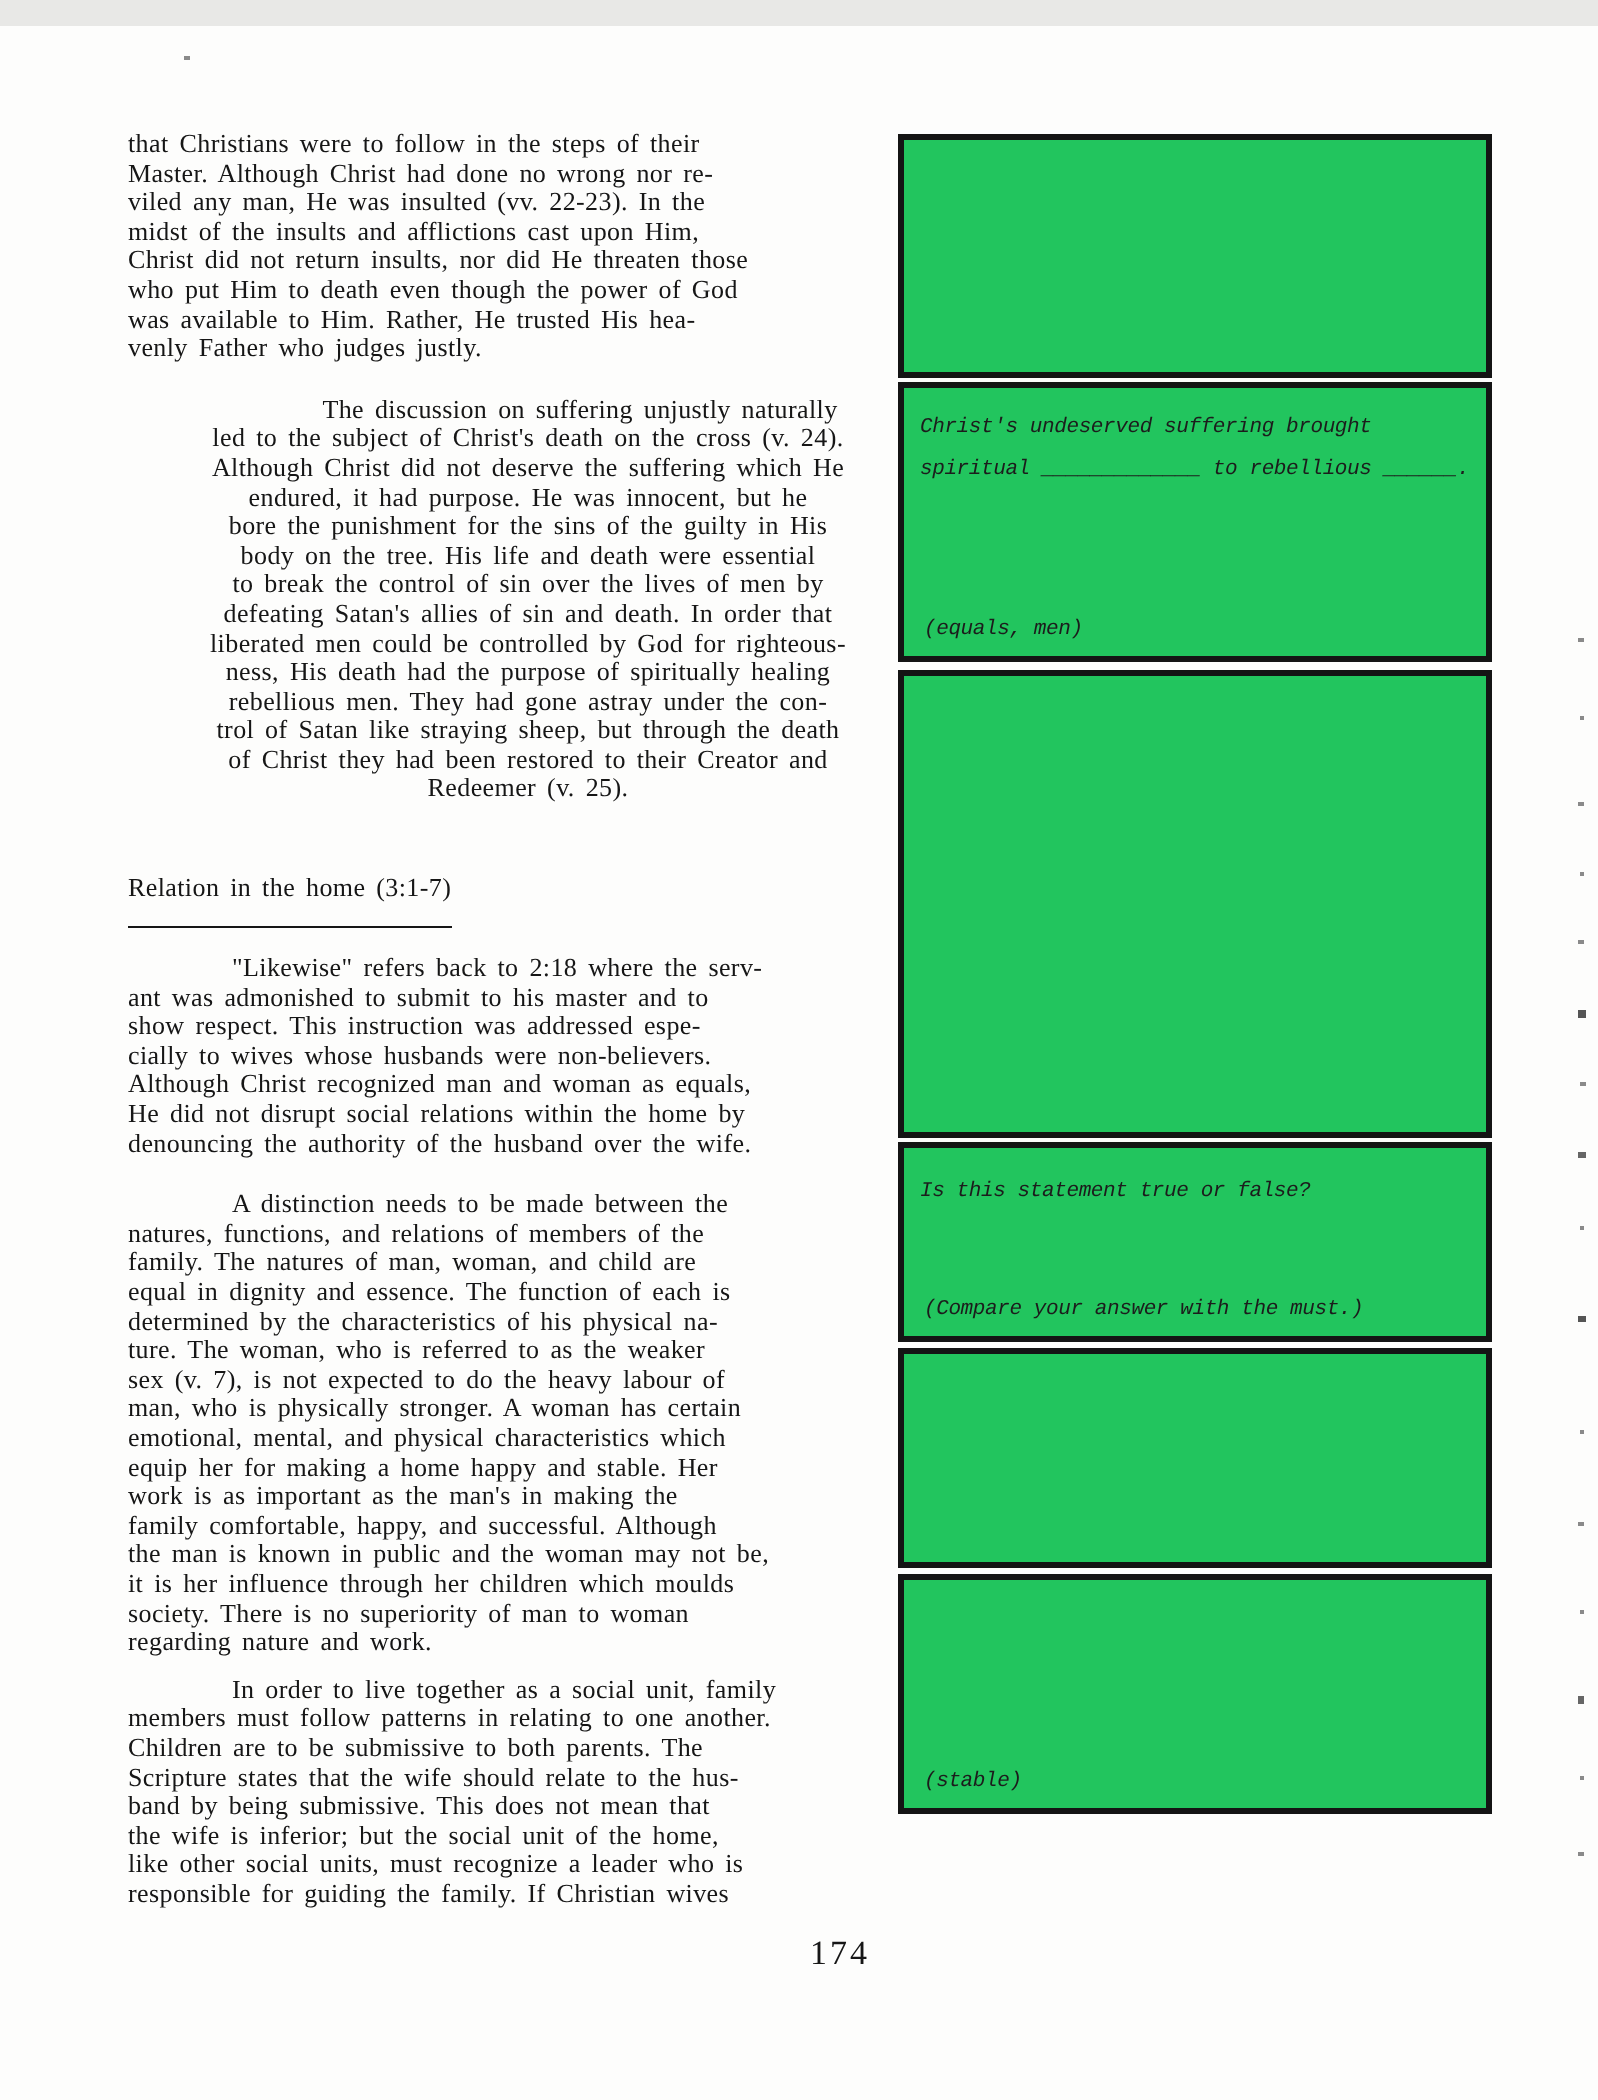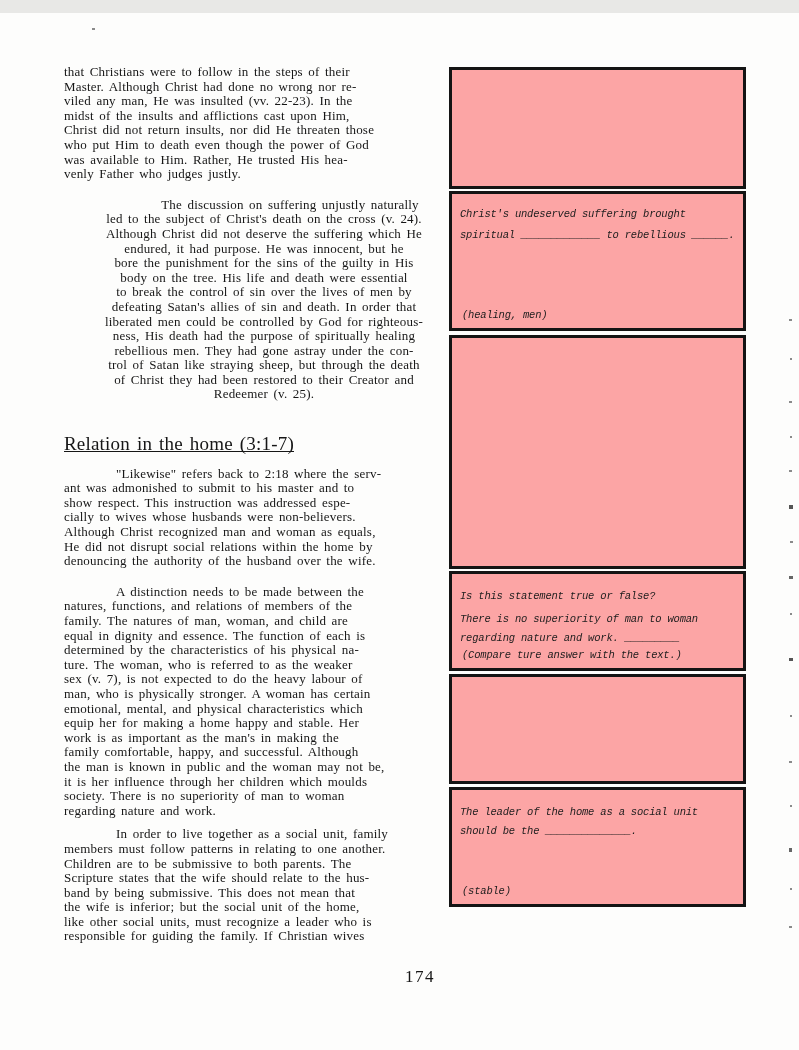--- a/index.html
+++ b/index.html
@@ -10,31 +10,31 @@
   }
   
   .left-col{
     position:absolute;left:64px;top:52px;width:400px;
     font-size:13px;line-height:14.6px;letter-spacing:0.2px;word-spacing:2px;
   }
   .para{white-space:pre-line;margin:0;}
   .para.indent{text-indent:52px;}
   .p2{margin-top:16px;text-align:center;}
   .heading{
-    display:inline-block;margin:35px 0 0 0;font-size:19px;font-weight:normal;
-    border-bottom:1.4px solid #161616;padding-bottom:0;line-height:14px;
+    display:inline-block;margin:35px 0 0 0;font-size:13px;font-weight:normal;
+    border-bottom:1.4px solid #161616;padding-bottom:12px;line-height:14px;
   }
   .p3{margin-top:13px;}
   .p4{margin-top:16px;font-family:Liberation Serif, serif;}
   .p5{margin-top:9px;}
   
   .frames{position:absolute;left:449px;top:54px;width:297px;}
   .frame{
     position:relative;box-sizing:border-box;width:297px;
-    border:3px solid #141414;background:#fca5a5;
+    border:3px solid #141414;background:#22c55e;
     font-family:"Liberation Mono", monospace;font-style:italic;
     font-size:10.5px;letter-spacing:-0.2px;color:#1c1c1c;
   }
   .f1{height:122px;}
   .f2{height:140px;margin-top:2px;}
   .f3{height:234px;margin-top:4px;}
   .f4{height:100px;margin-top:2px;}
   .f5{height:110px;margin-top:3px;}
   .f6{height:120px;margin-top:3px;}
   .frame .prompt{white-space:pre;padding:10px 6px 0 8px;line-height:21px;overflow:hidden;}
@@ -108,37 +108,33 @@
 responsible for guiding the family.  If Christian wives</p>
   </div>
 
   <div class="frames">
 
     <div class="frame f1"></div>
 
     <div class="frame f2">
       <div class="prompt">Christ's undeserved suffering brought
 spiritual _____________ to rebellious ______.</div>
-      <div class="answer">(healing, men)</div>
+      <div class="answer">(equals, men)</div>
     </div>
 
     <div class="frame f3"></div>
 
     <div class="frame f4">
       <div class="prompt tight">Is this statement true or false?</div>
-      <div class="statement">There is no superiority of man to woman
-regarding nature and work. _________</div>
-      <div class="answer">(Compare ture answer with the text.)</div>
+      <div class="answer">(Compare your answer with the must.)</div>
     </div>
 
     <div class="frame f5"></div>
 
     <div class="frame f6">
-      <div class="prompt tight">The leader of the home as a social unit
-should be the ______________.</div>
       <div class="answer">(stable)</div>
     </div>
 
   </div>
 
   <div class="page-number">174</div>
 
   <div class="speck" style="left:92px;top:15px;"></div>
   <div class="speck" style="left:789px;top:306px;"></div>
   <div class="speck" style="left:790px;top:345px;width:2px;"></div>

